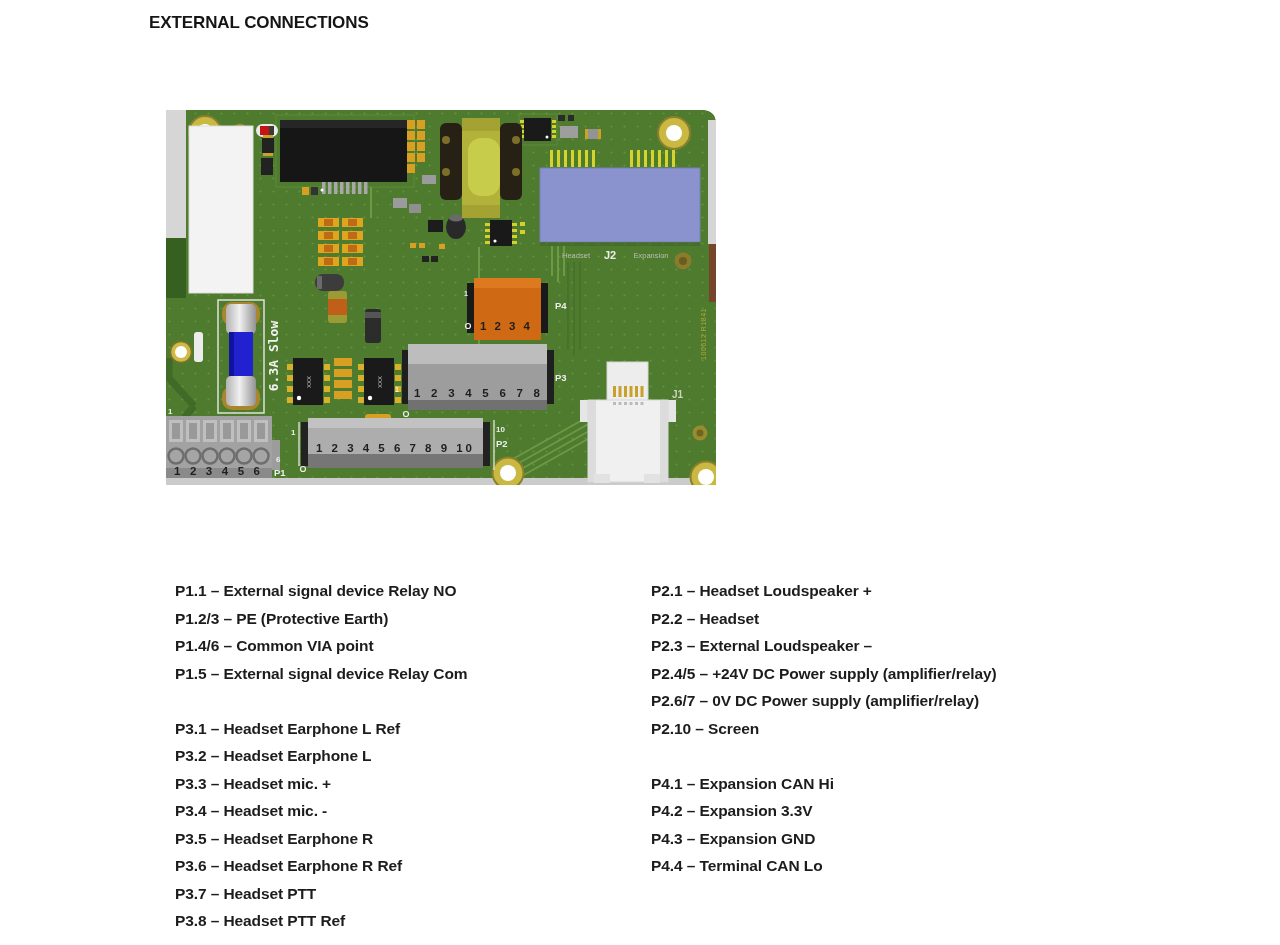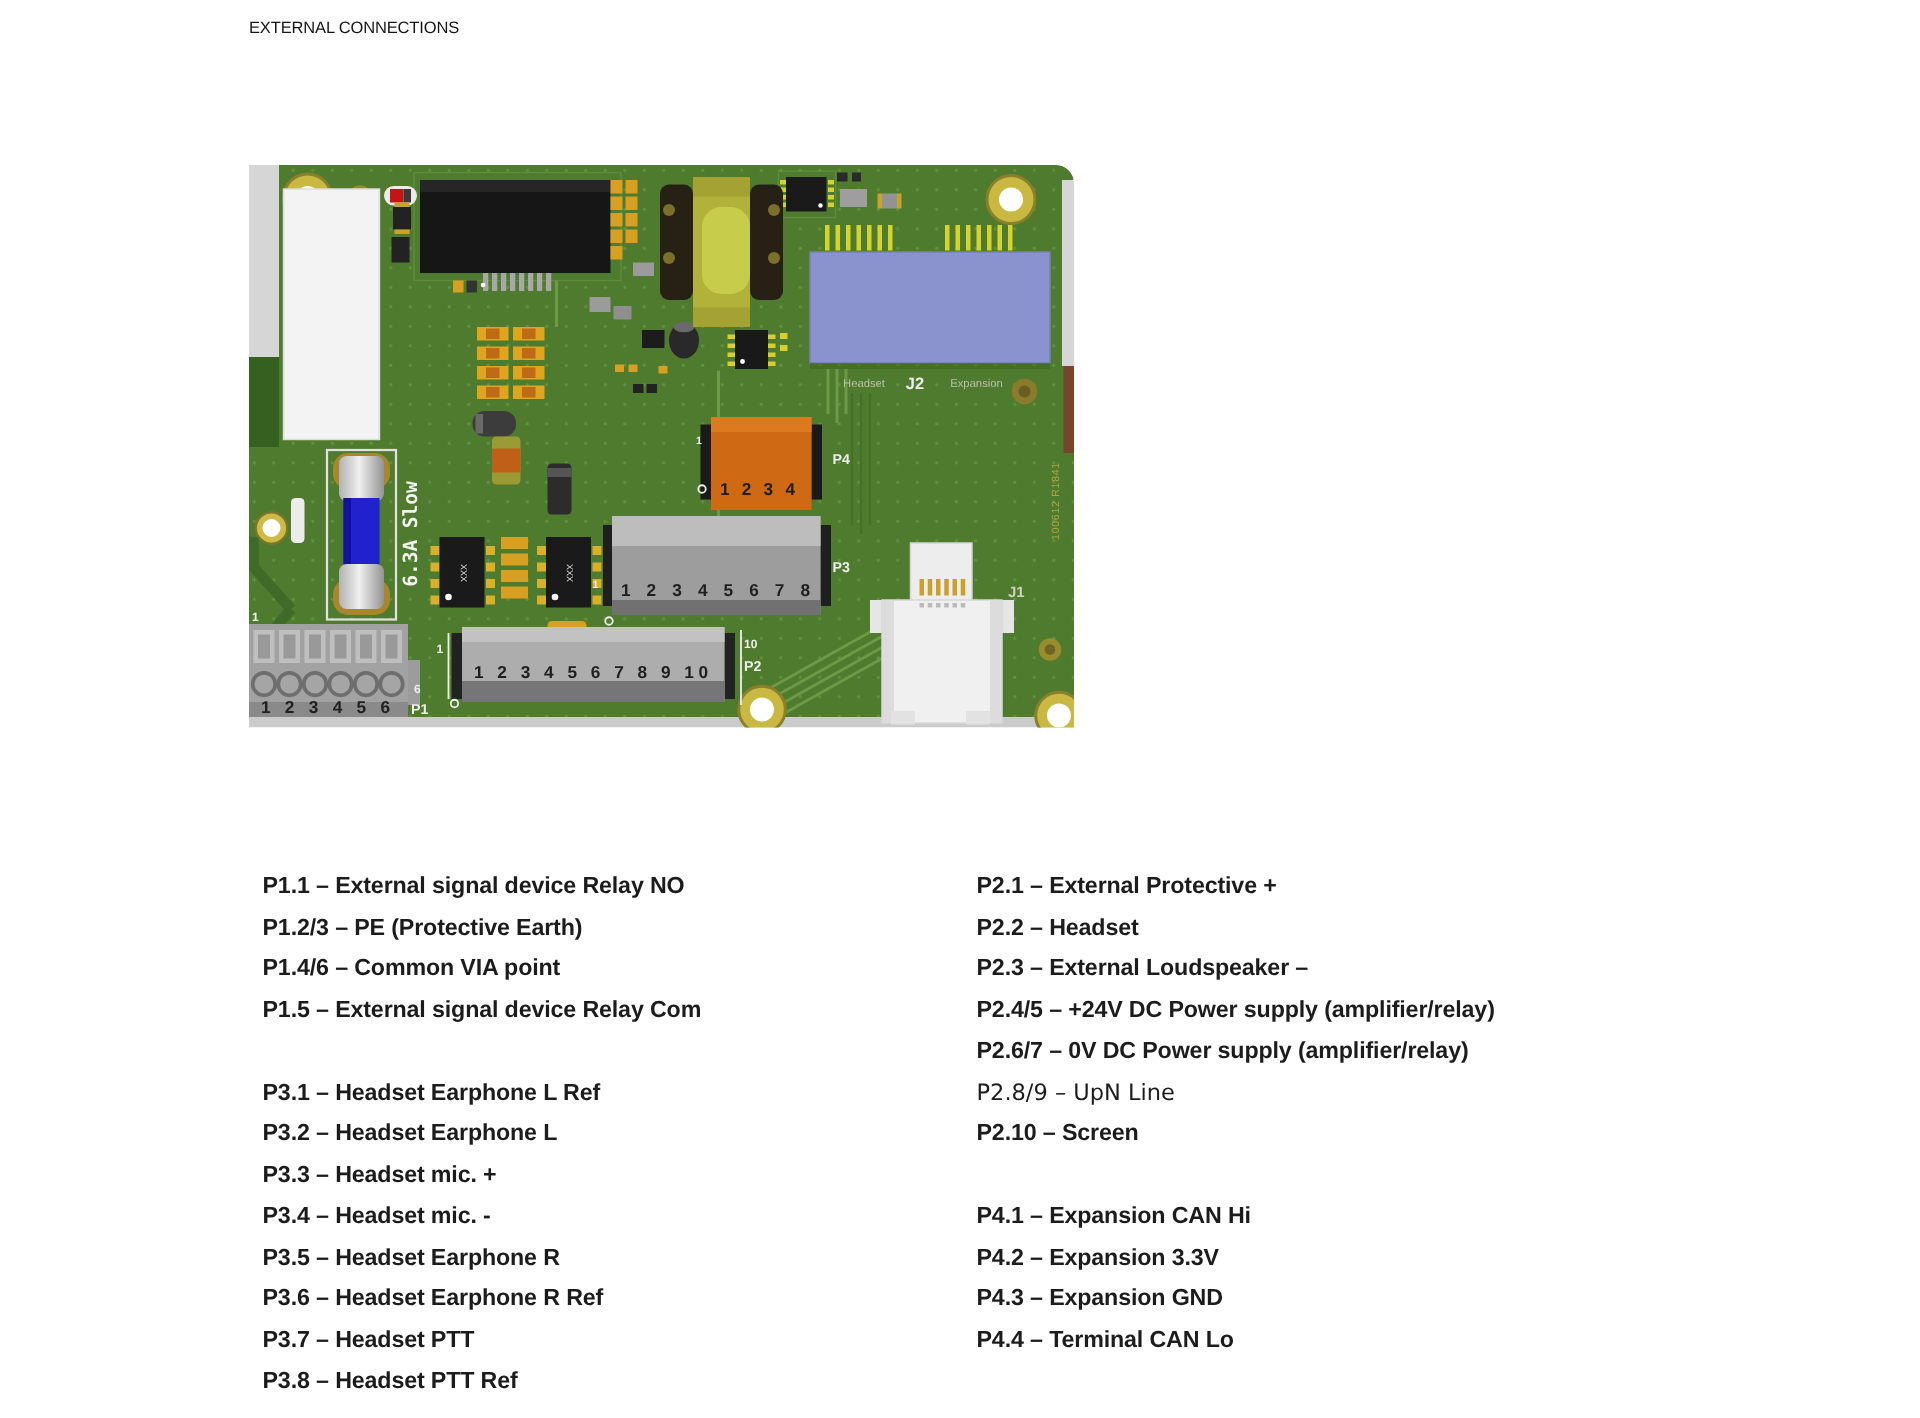--- a/index.html
+++ b/index.html
@@ -1,22 +1,22 @@
 <!DOCTYPE html>
 <html><head>
 <meta charset="utf-8">
 <style>
   html,body{margin:0;padding:0;}
   body{
     width:1280px;height:945px;position:relative;background:#ffffff;
     font-family:"Liberation Sans",sans-serif;overflow:hidden;
   }
   .title{
-    position:absolute;left:166px;top:13px;
-    font-size:11px;font-weight:400;color:#151515;letter-spacing:-0.1px;
+    position:absolute;left:149px;top:13px;
+    font-size:17px;font-weight:700;color:#151515;letter-spacing:-0.1px;
   }
   .subtitle{
     position:absolute;left:166px;top:86px;
     font-size:15.5px;font-weight:700;color:#151515;margin-top:22px;
   }
   .board-wrap{position:absolute;left:166px;top:110px;width:550px;height:375px;}
   .pin-col{
     position:absolute;top:557px;color:#1c1c1c;
     font-size:15.5px;font-weight:700;letter-spacing:-0.1px;white-space:nowrap;margin-top:20px;
   }
@@ -407,25 +407,24 @@
   <div class="pin-row">P3.2 – Headset Earphone L</div>
   <div class="pin-row">P3.3 – Headset mic. +</div>
   <div class="pin-row">P3.4 – Headset mic. -</div>
   <div class="pin-row">P3.5 – Headset Earphone R</div>
   <div class="pin-row">P3.6 – Headset Earphone R Ref</div>
   <div class="pin-row">P3.7 – Headset PTT</div>
   <div class="pin-row">P3.8 – Headset PTT Ref</div>
 </div>
 
 <div class="pin-col right">
-  <div class="pin-row">P2.1 – External Protective +</div>
+  <div class="pin-row">P2.1 – Headset Loudspeaker +</div>
   <div class="pin-row">P2.2 – Headset</div>
   <div class="pin-row">P2.3 – External Loudspeaker –</div>
   <div class="pin-row">P2.4/5 – +24V DC Power supply (amplifier/relay)</div>
   <div class="pin-row">P2.6/7 – 0V DC Power supply (amplifier/relay)</div>
-  <div class="pin-row alt">P2.8/9 – UpN Line</div>
   <div class="pin-row">P2.10 – Screen</div>
   <div class="gap"></div>
   <div class="pin-row">P4.1 – Expansion CAN Hi</div>
   <div class="pin-row">P4.2 – Expansion 3.3V</div>
   <div class="pin-row">P4.3 – Expansion GND</div>
   <div class="pin-row">P4.4 – Terminal CAN Lo</div>
 </div>
 
 </body></html>

